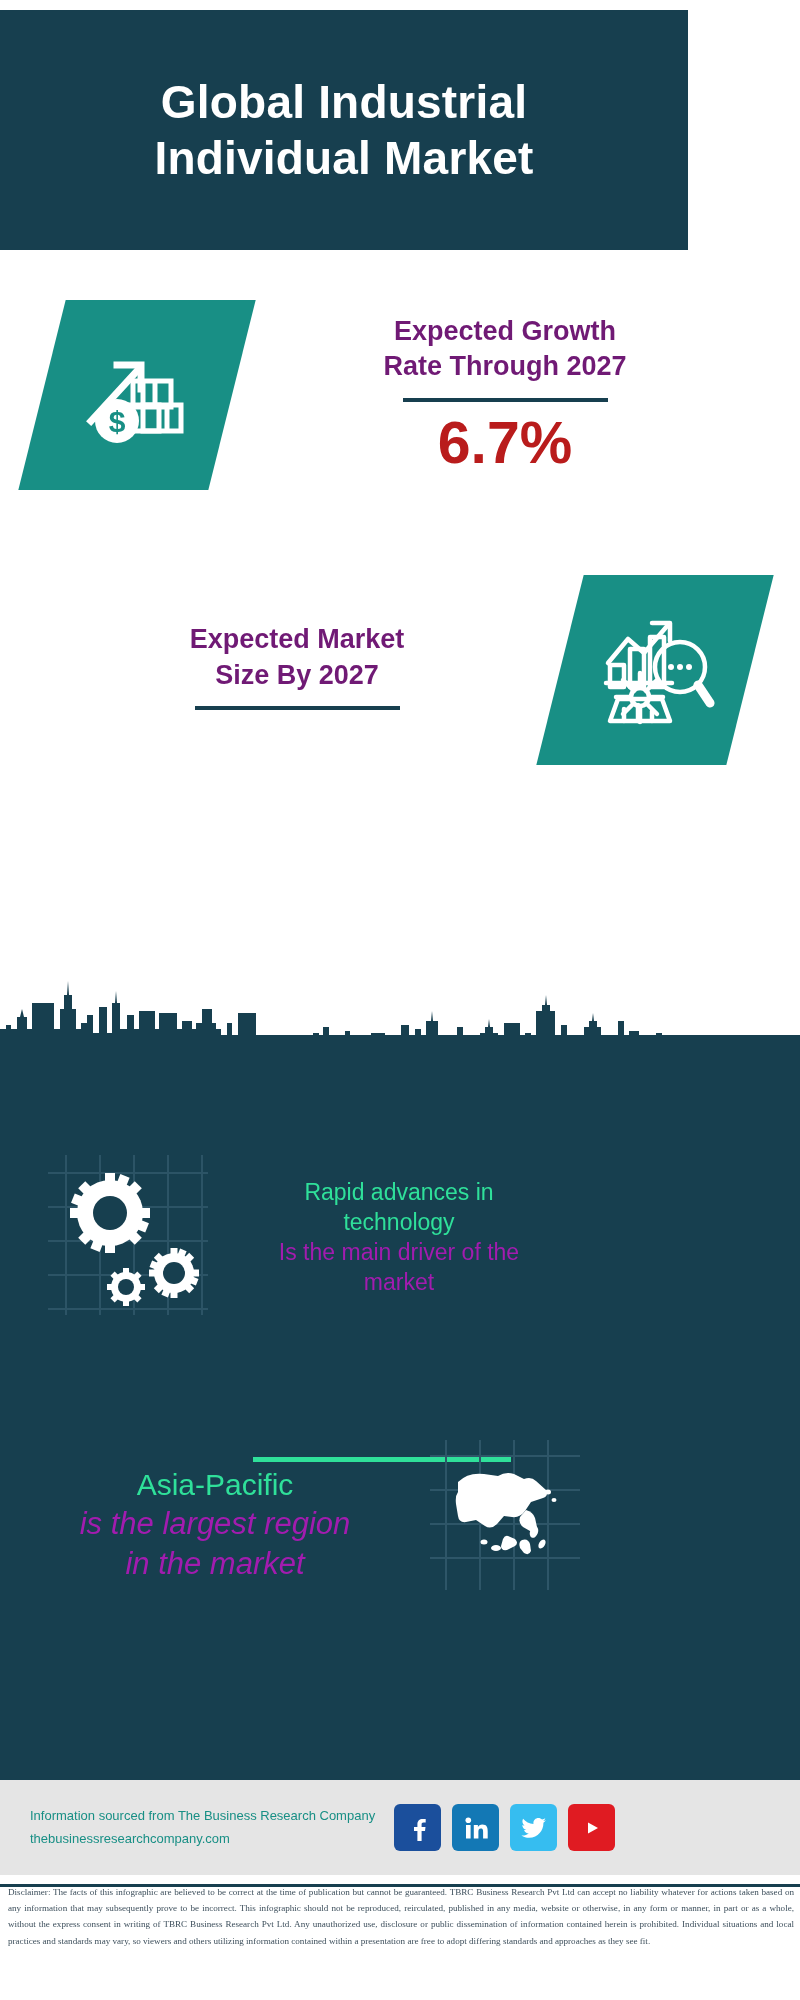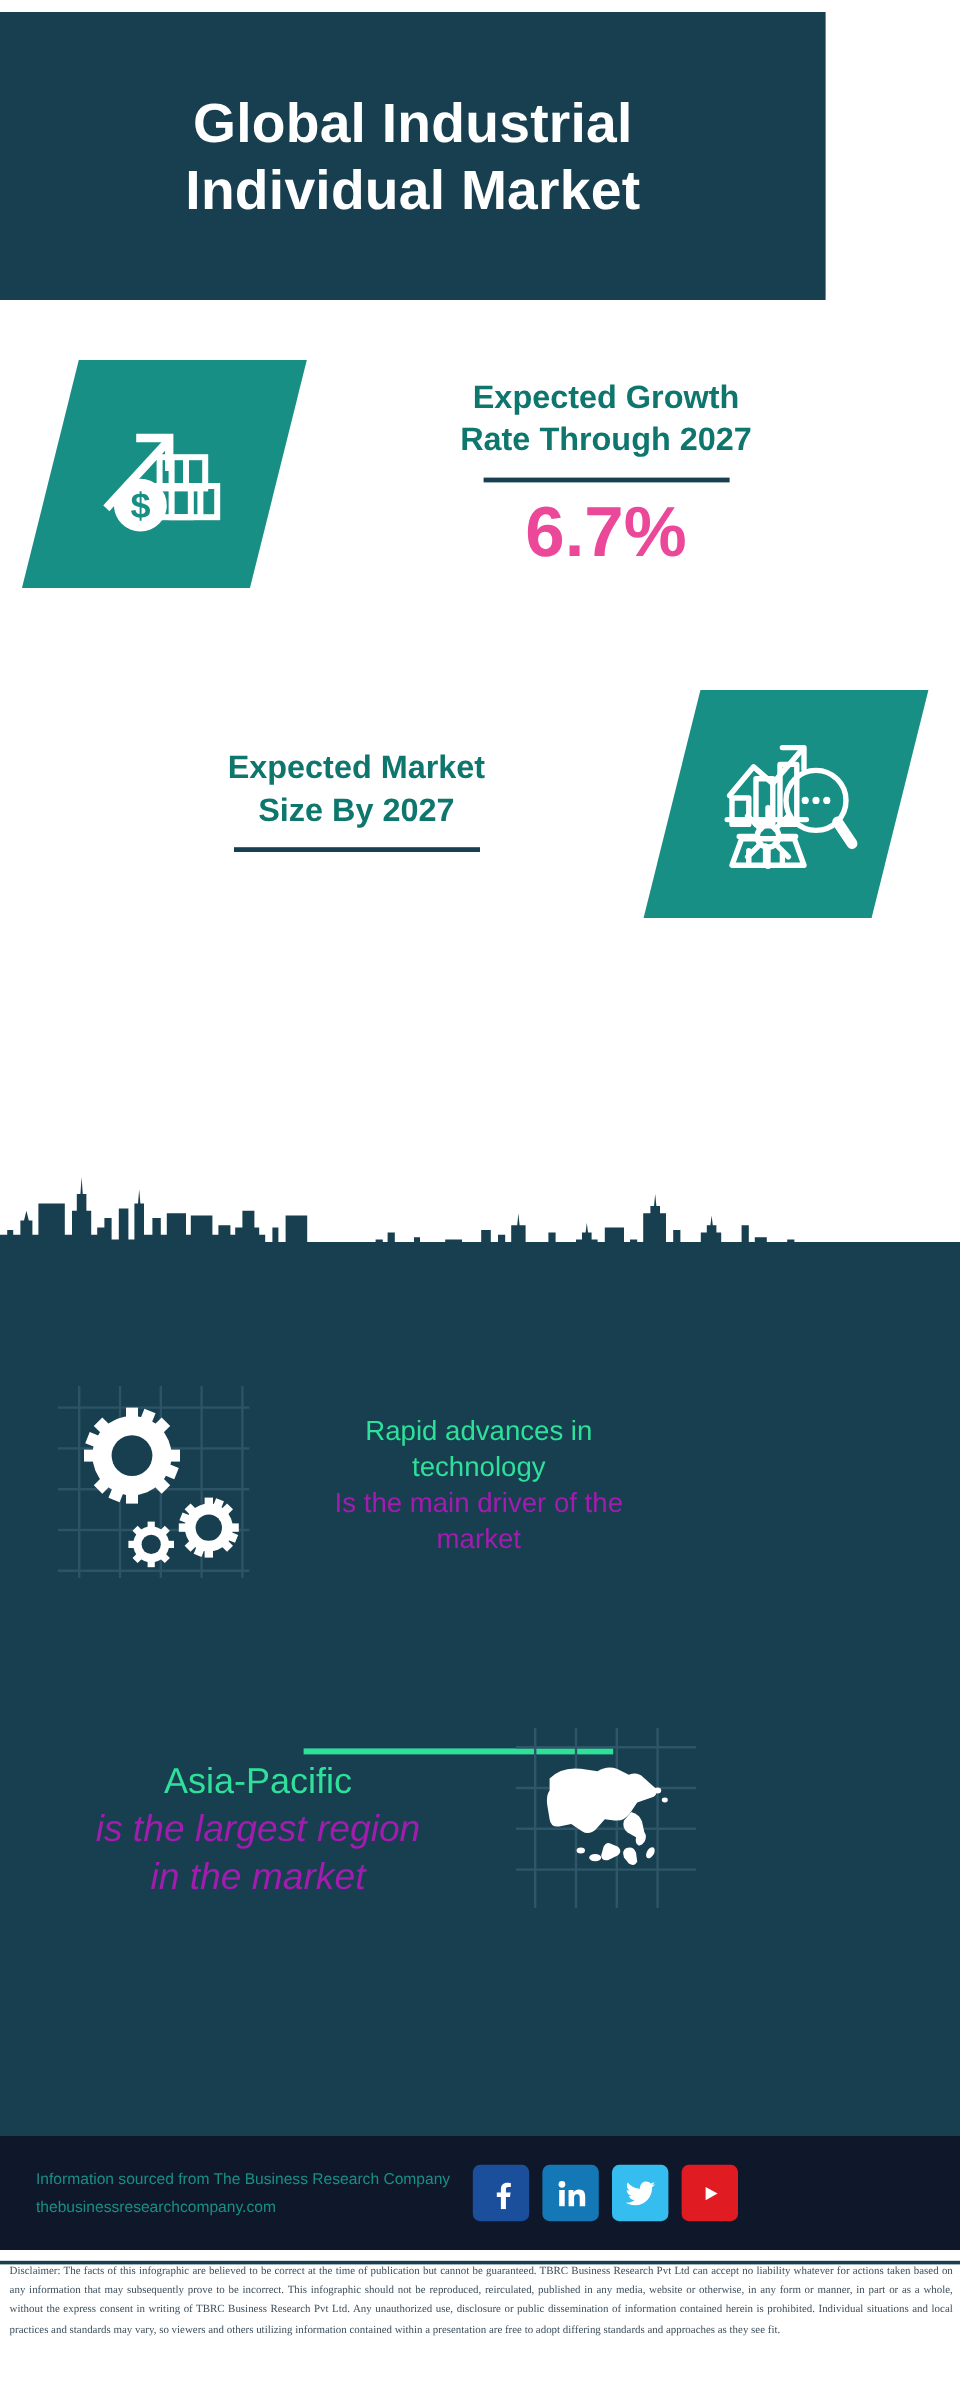--- a/index.html
+++ b/index.html
@@ -31,27 +31,27 @@
   .para {
     width:190px; height:190px; background:#188f85;
     transform:skewX(-14deg);
     display:flex; align-items:center; justify-content:center;
     flex:0 0 auto;
   }
   .para > svg { transform:skewX(14deg); }
 
   .stat-text { flex:1 1 auto; text-align:center; padding:0 6px; }
   .stat-label {
-    color:#0f766e; font-weight:bold; font-size:27px; line-height:1.32;
+    color:#701a75; font-weight:bold; font-size:27px; line-height:1.32;
   }
   .stat-rule {
     width:205px; height:4px; background:#173f4f; margin:13px auto 8px auto;
   }
   .stat-value {
-    color:#ec4899; font-weight:bold; font-size:59px; line-height:1.12;
+    color:#b91c1c; font-weight:bold; font-size:59px; line-height:1.12;
   }
 
   .row1-icon { margin-left:42px; }
   .row1-text { margin-right:22px; }
   .row2-text { margin-left:22px; }
   .row2-icon { margin-right:50px; }
 
   
   .dark-band {
     position:absolute; left:0; top:1035px; width:800px; height:745px;
@@ -81,21 +81,21 @@
     position:absolute; left:253px; top:1457px; width:258px; height:5px;
     background:#2fe09a;
   }
 
   .gears-wrap { left:48px; top:1155px; }
   .map-wrap   { left:430px; top:1440px; }
 
   
   .footer-bar {
     position:absolute; left:0; top:1780px; width:800px; height:95px;
-    background:#0f172a; display:flex; align-items:center;
+    background:#e5e5e5; display:flex; align-items:center;
   }
   .source-text {
     margin-left:30px; color:#188f85; font-size:13px; line-height:1.75;
     width:350px;
   }
   .source-line { display:block; }
   .socials { display:flex; gap:11px; margin-left:14px; align-items:center; }
   .social {
     width:47px; height:47px; border-radius:6px;
     display:flex; align-items:center; justify-content:center;

